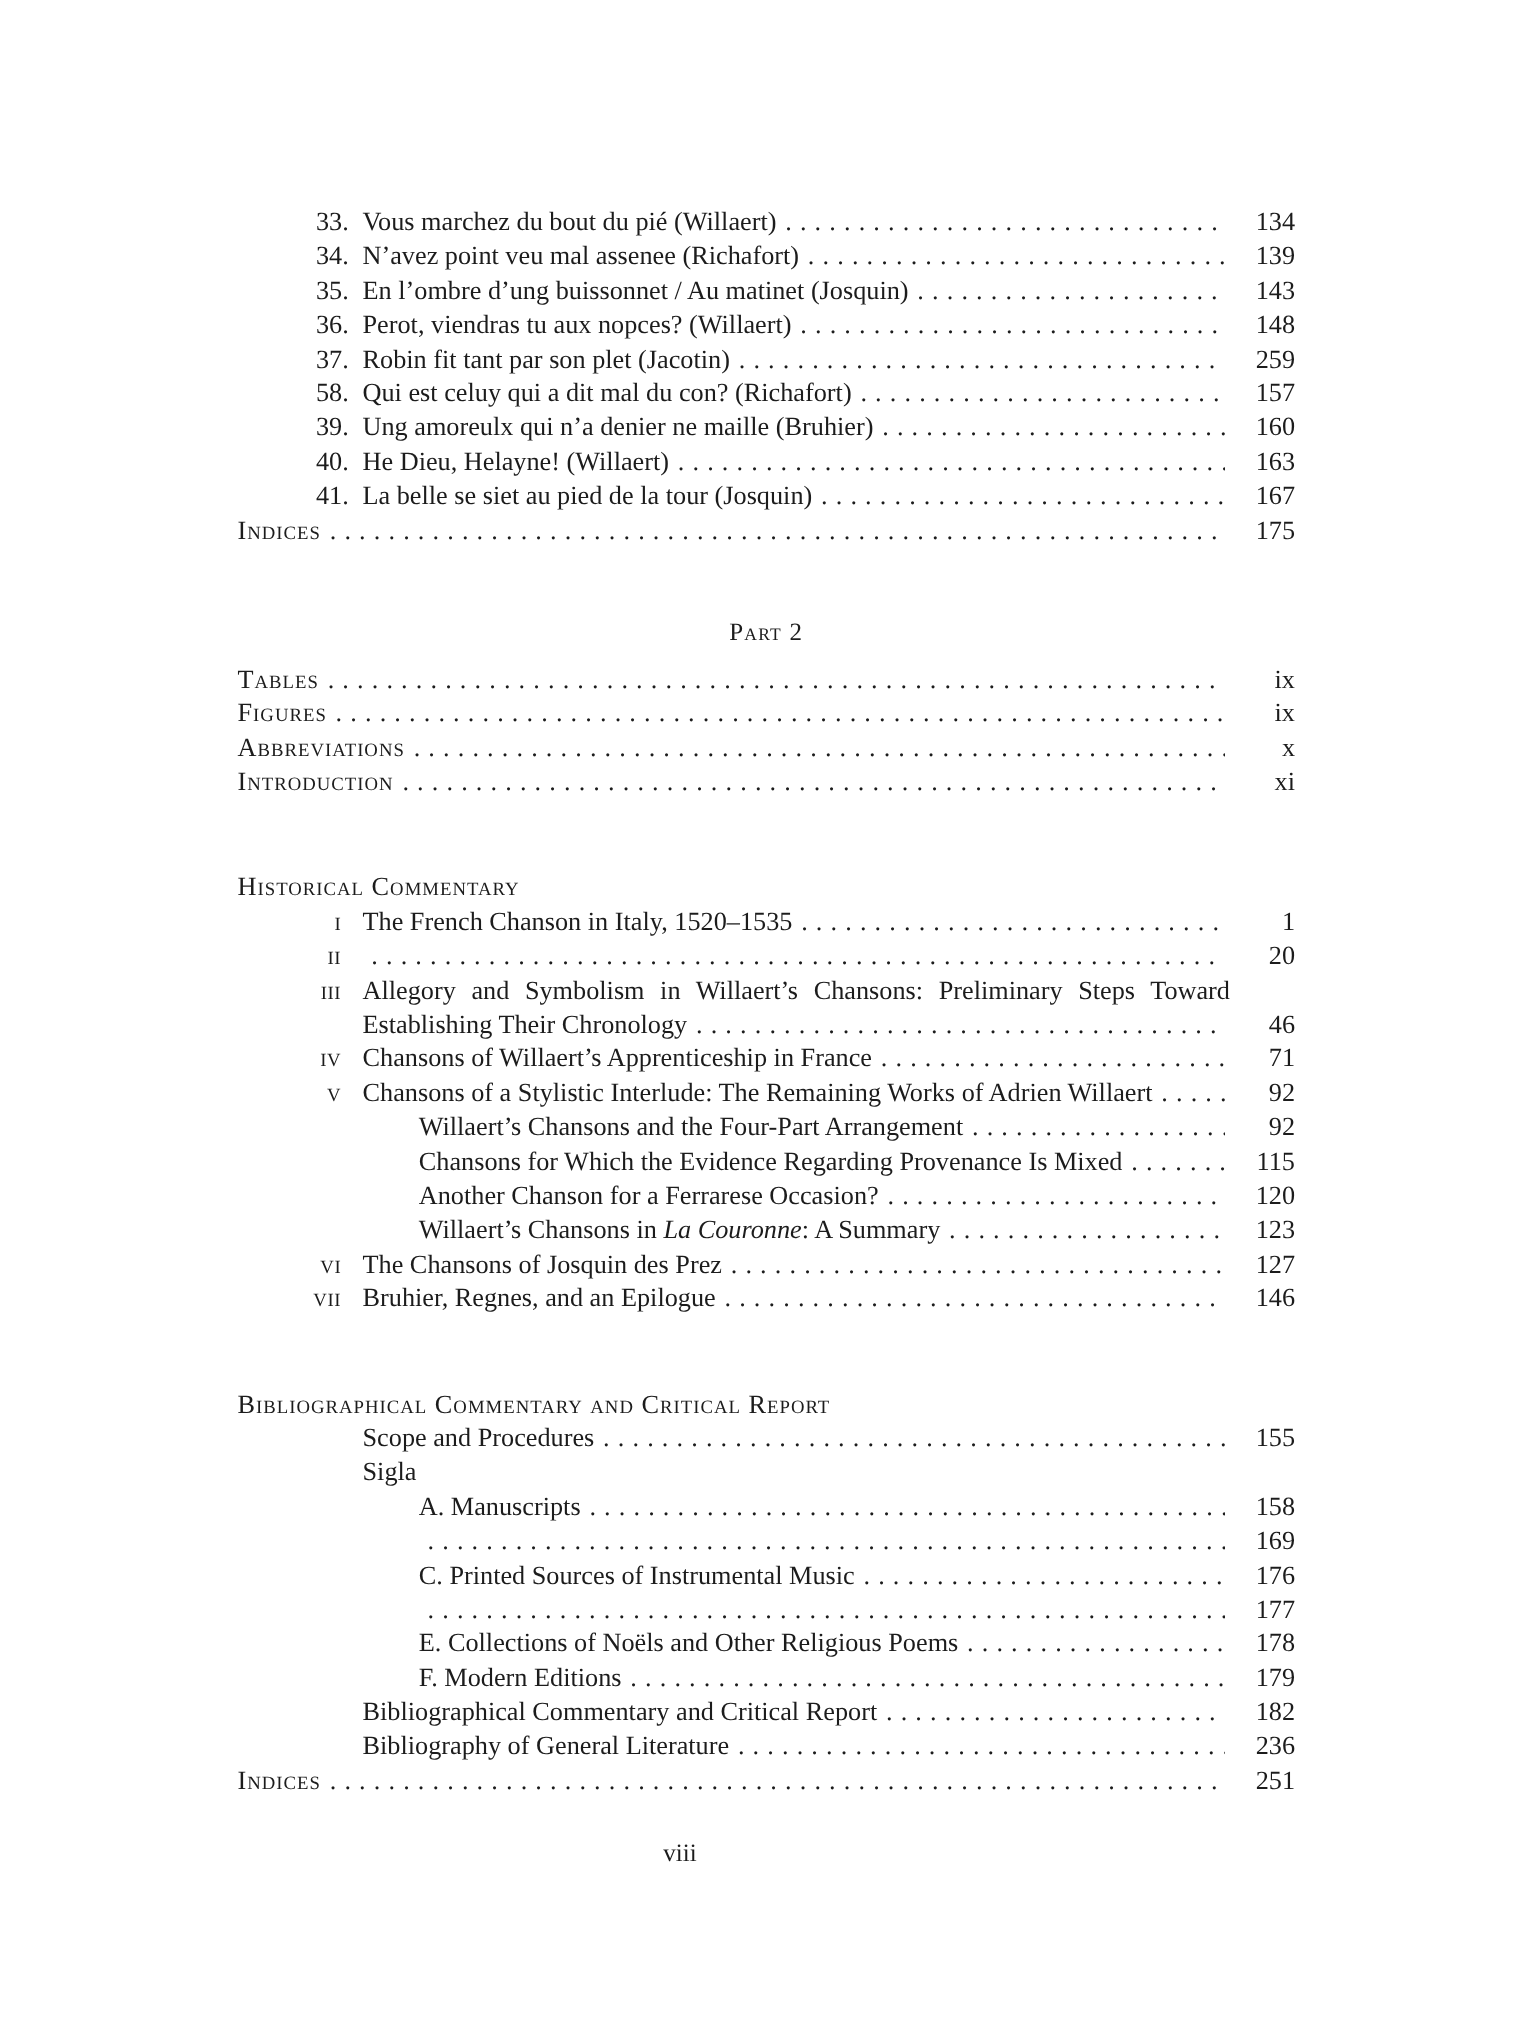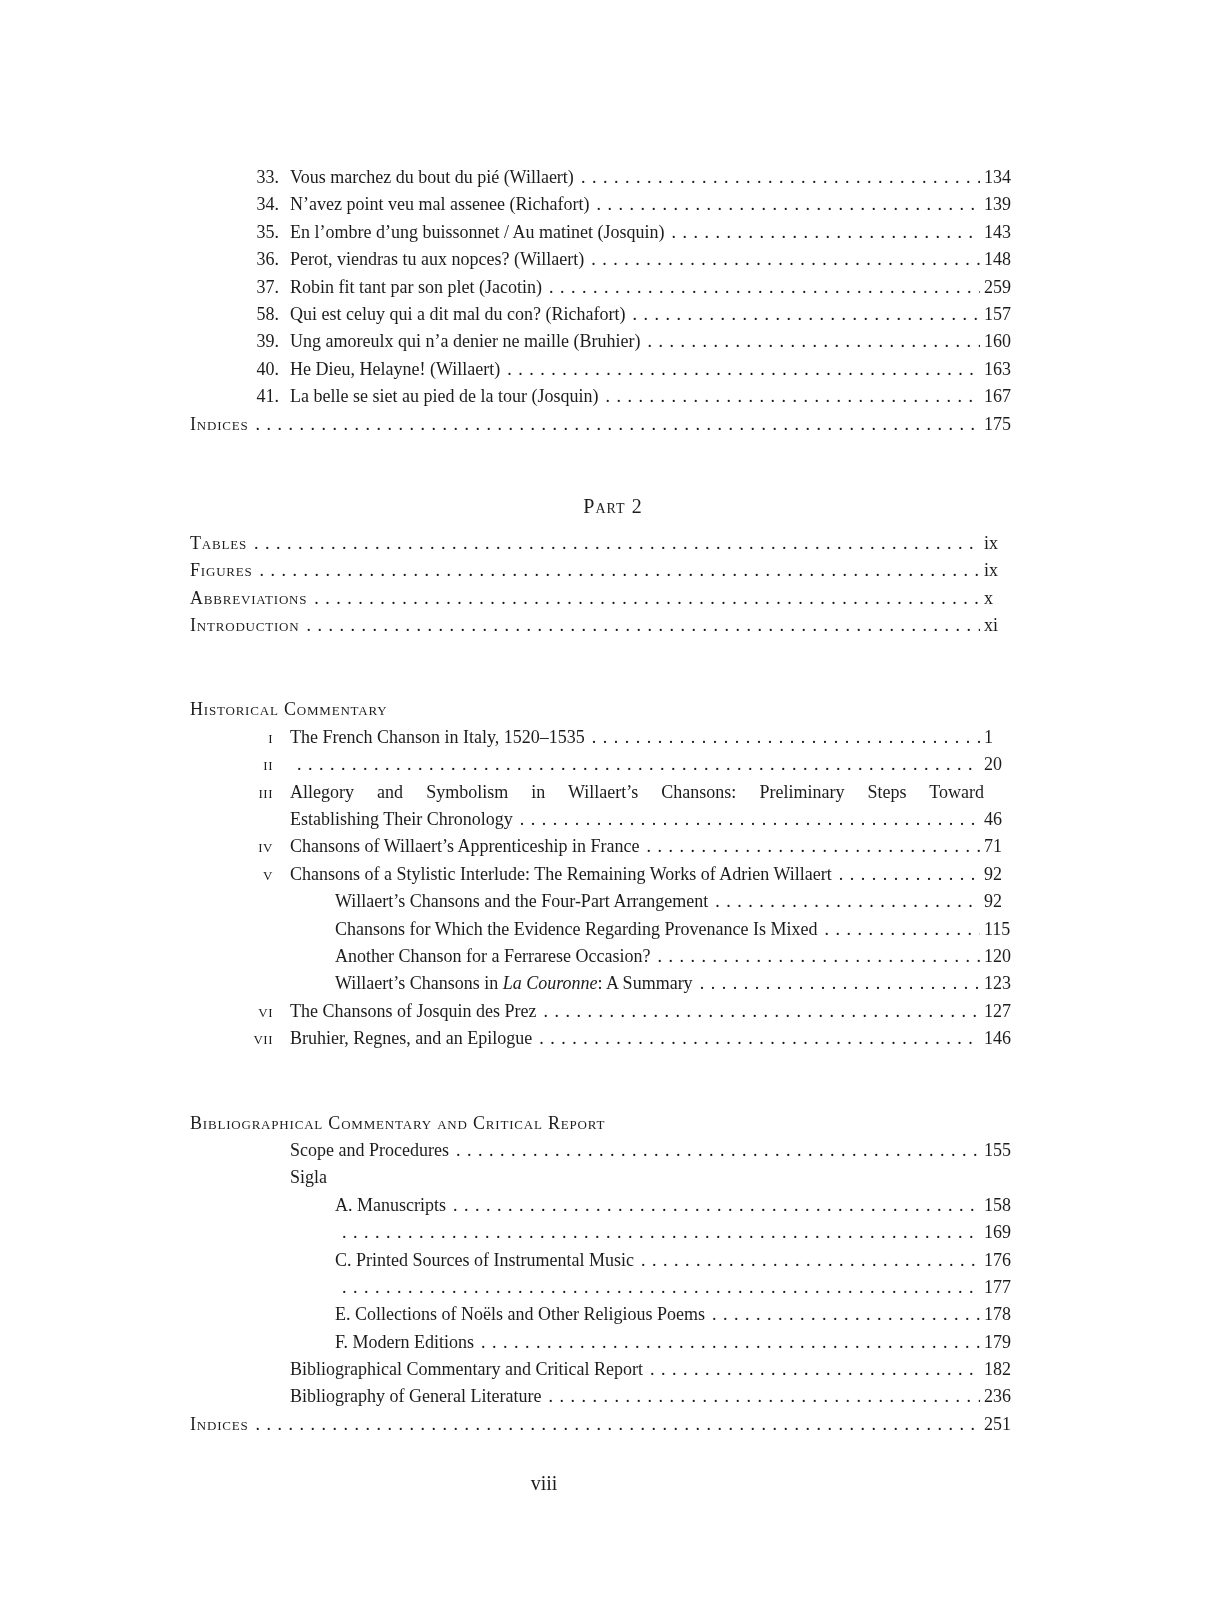--- a/index.html
+++ b/index.html
@@ -14,21 +14,21 @@
   }
   .content {
     position: absolute;
     left: 190px;
     top: 164px;
     width: 846px;
   }
   .row {
     display: flex;
     align-items: baseline;
-    font-size: 18px;
+    font-size: 21px;
     line-height: 27.4px;
     height: 27.4px;
   }
   .numcol {
     flex: 0 0 100px;
     box-sizing: border-box;
     text-align: right;
     padding-right: 11px;
   }
   .romancol {
@@ -48,21 +48,21 @@
   .dots {
     flex: 1 1 auto;
     overflow: hidden;
     white-space: nowrap;
     letter-spacing: 6.5px;
     padding-left: 7px;
     margin-right: 4px;
   }
   .pg {
     flex: 0 0 52px;
-    text-align: left;
+    text-align: right;
   }
   .sc { font-variant: small-caps; letter-spacing: 0.8px; }
   .ital { font-style: italic; }
   .indent1 { padding-left: 100px; }
   .indent2 { padding-left: 145px; }
   .part-heading {
     margin: 54px 0 9px 0;
     text-align: center;
     font-size: 20px;
     font-weight: normal;

